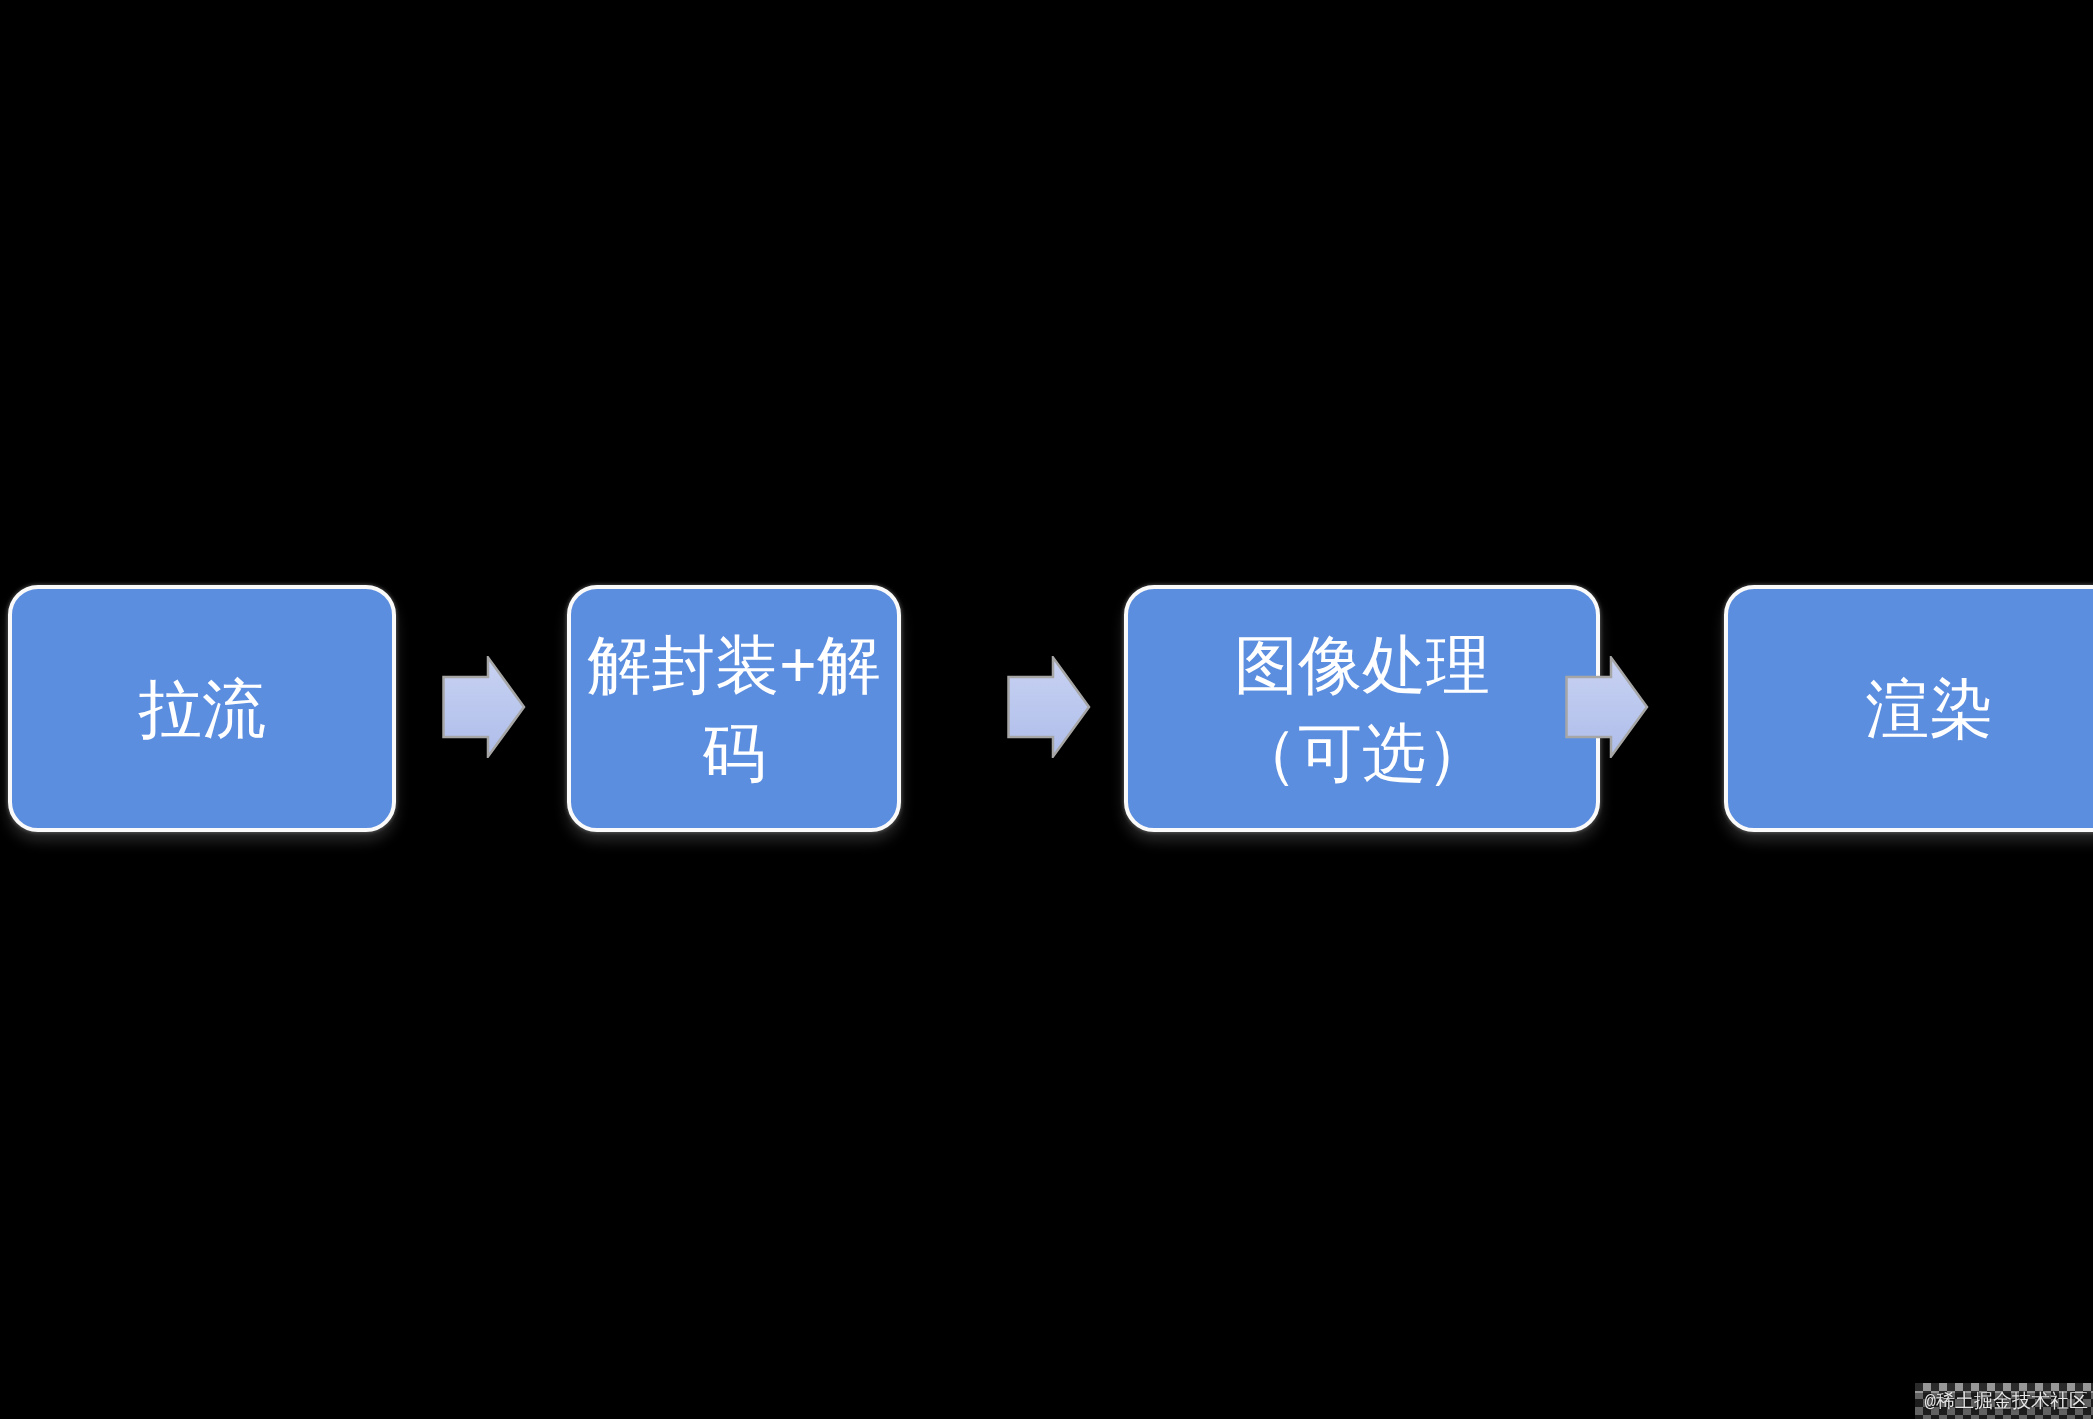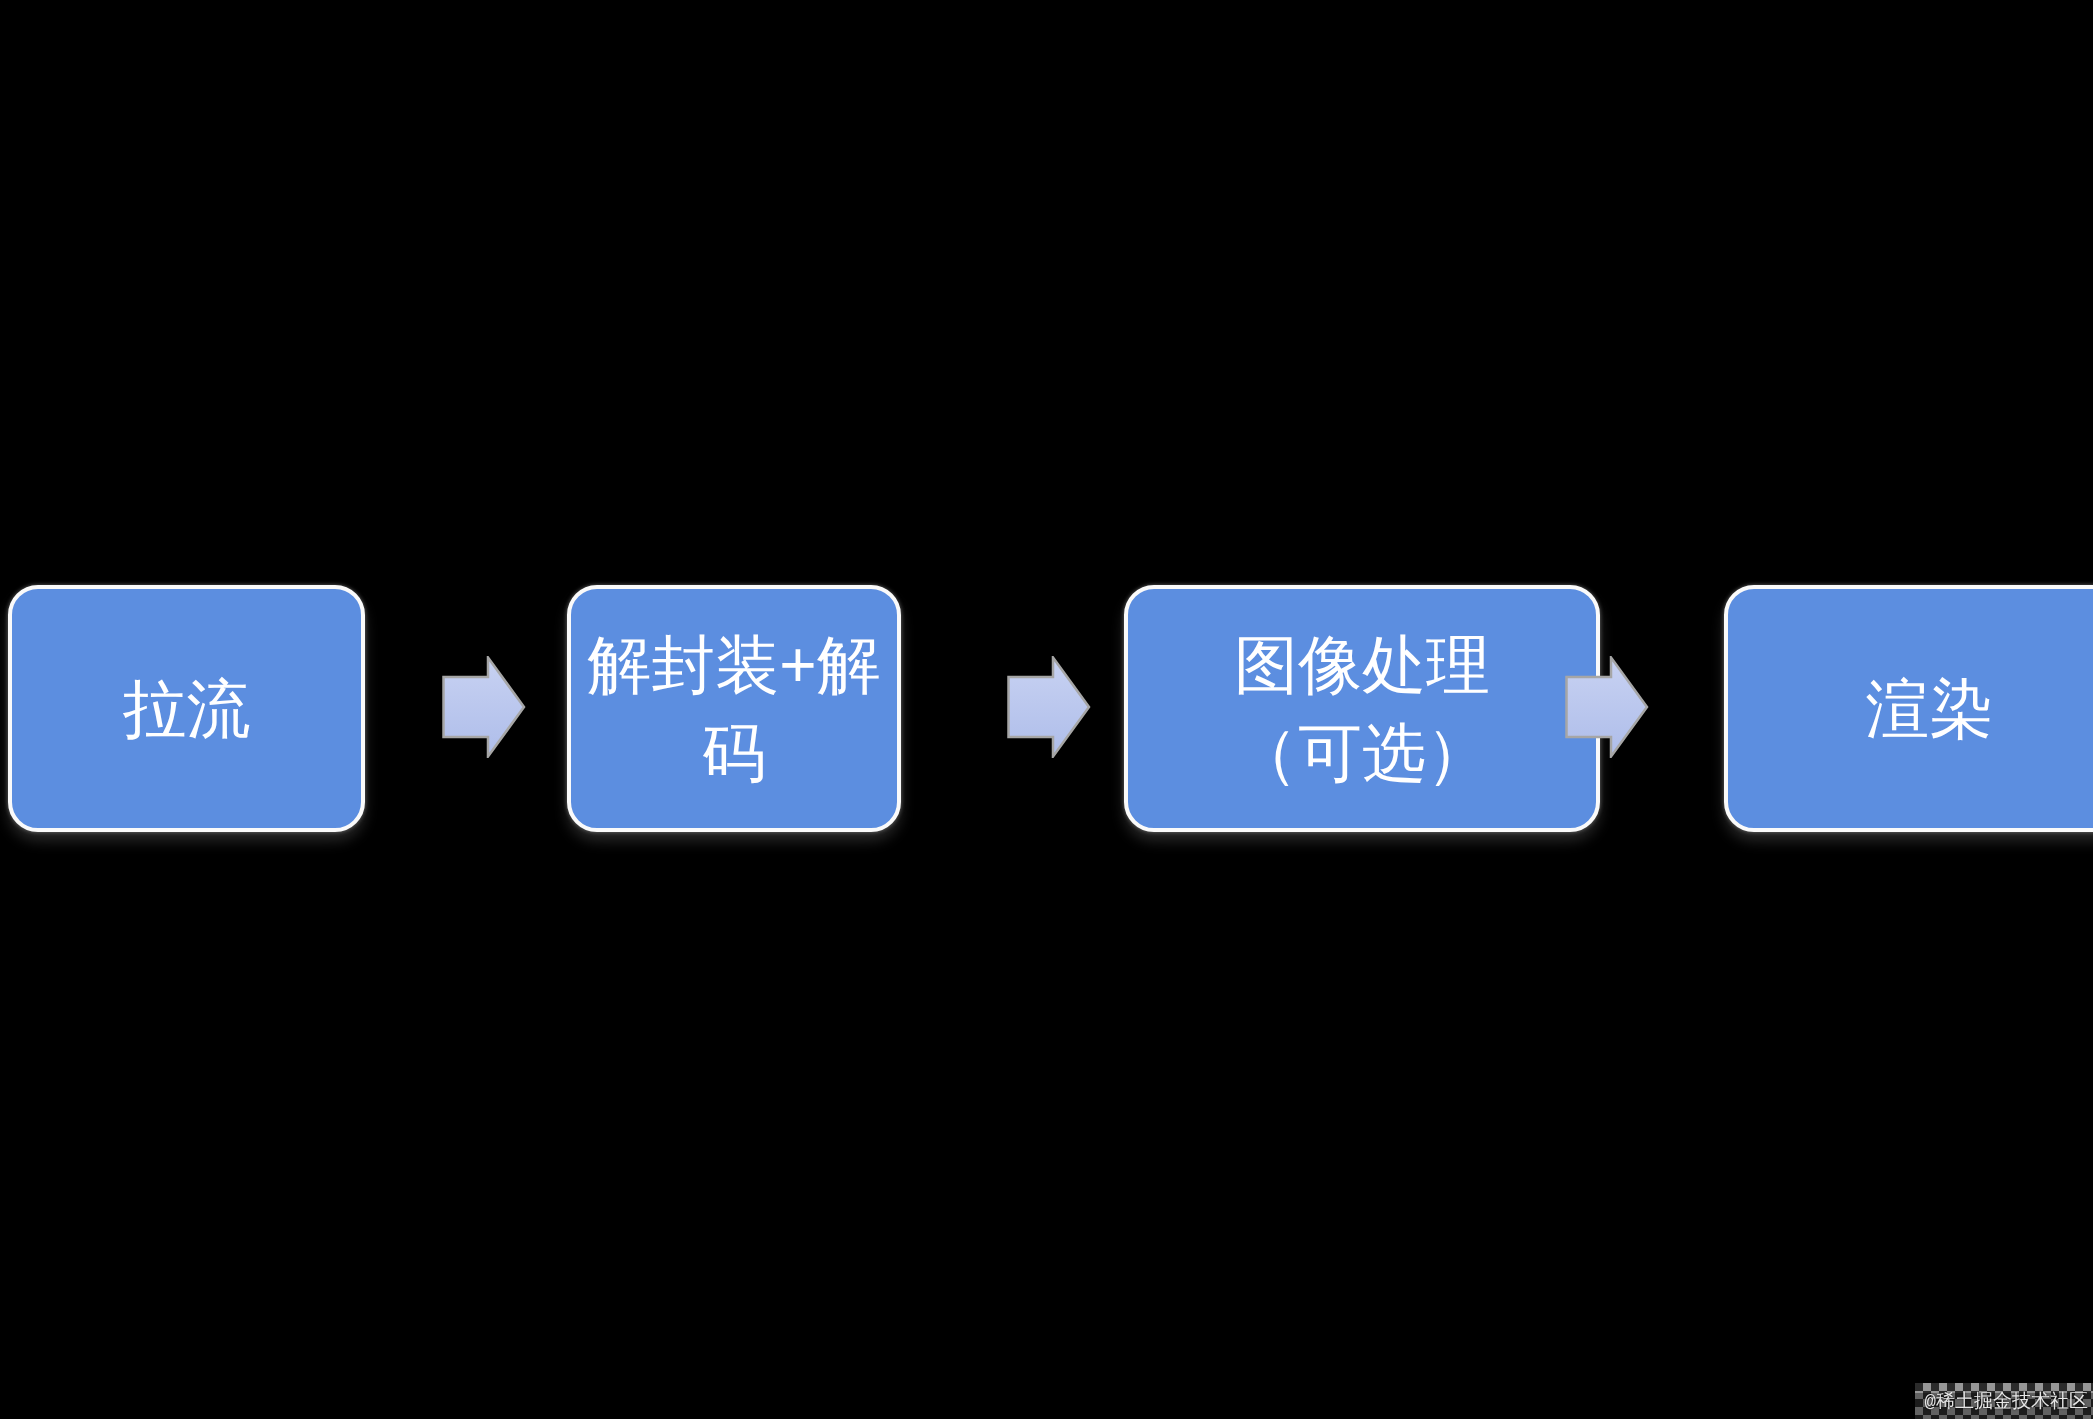--- a/index.html
+++ b/index.html
@@ -33,21 +33,21 @@
     text-align: center;
     color: #ffffff;
     font-size: 64px;
     line-height: 88px;
     font-weight: 400;
   }
   .flow-box .line {
     display: block;
     white-space: nowrap;
   }
-  #box-1 { left: 8px;    width: 357px; }
+  #box-1 { left: 8px;    width: 388px; }
   #box-2 { left: 567px;  width: 334px; }
   #box-3 { left: 1124px; width: 476px; }
   #box-4 { left: 1692px; width: 411px; margin-left: 32px; }
 
   .flow-arrow {
     position: absolute;
     top: 656px;
     width: 84px;
     height: 102px;
   }

